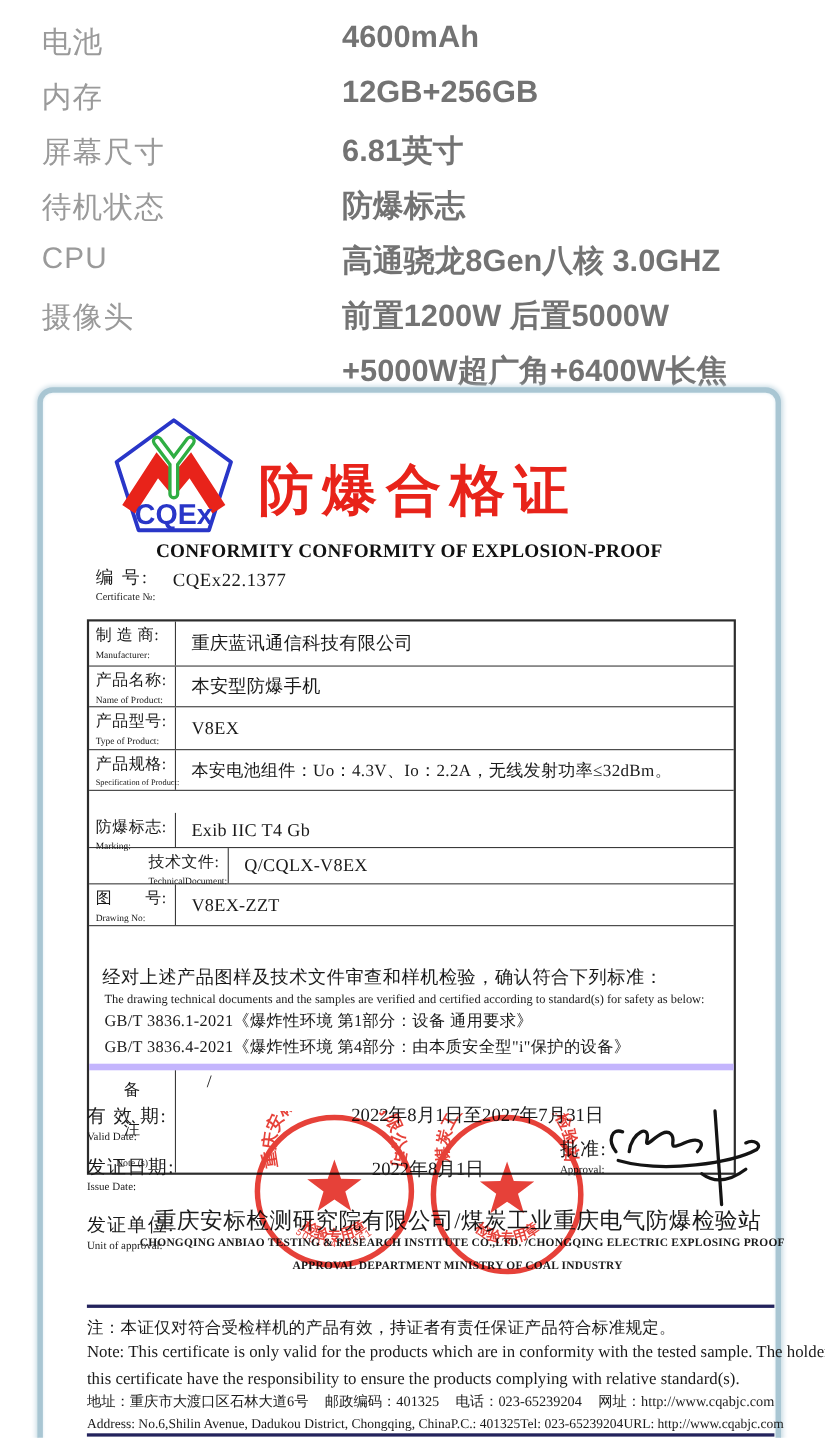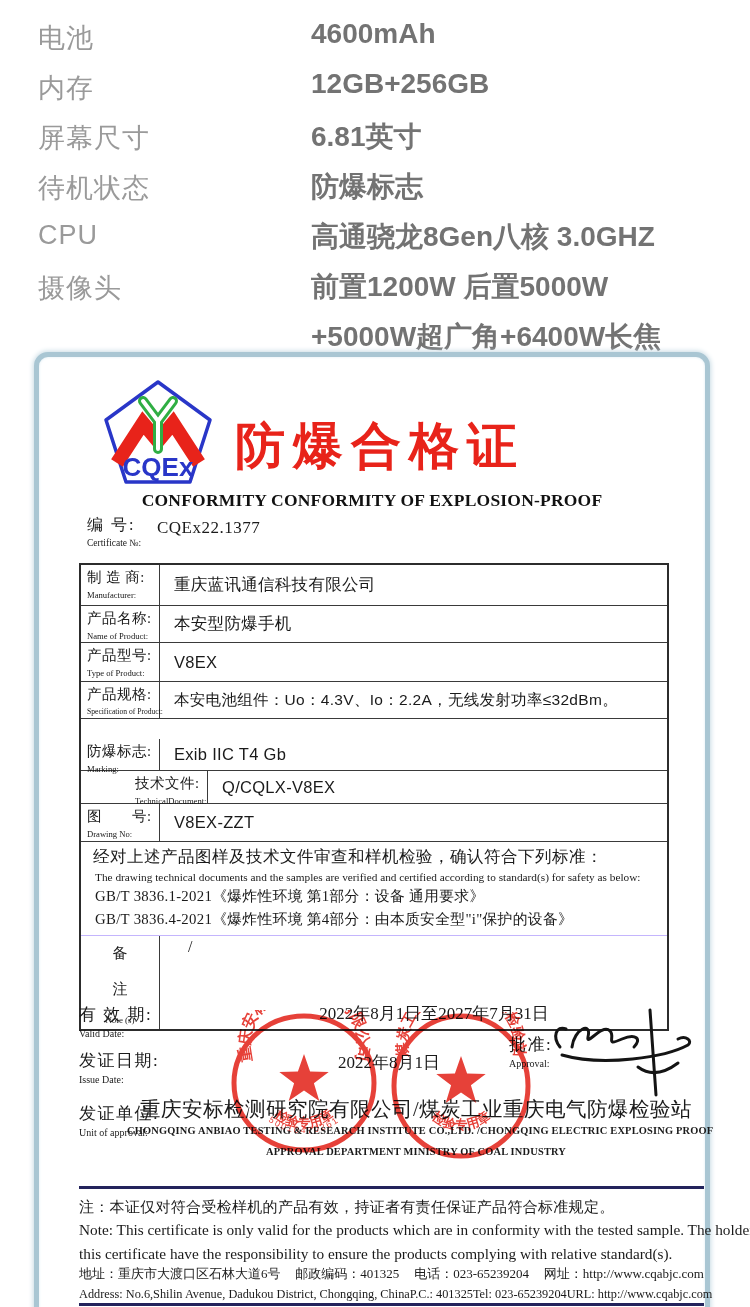--- a/index.html
+++ b/index.html
@@ -51,24 +51,24 @@
   .t-row{display:flex;border-bottom:1px solid #3a3a3a;}
   .t-row:last-child{border-bottom:none;}
   .t-label{
     width:79px;flex:0 0 79px;border-right:1px solid #3a3a3a;
     padding:3px 2px 2px 6px;box-sizing:border-box;
   }
   .t-label-cn{font-family:"Liberation Serif",serif;font-size:14.5px;letter-spacing:.5px;white-space:nowrap;}
   .t-label-en{font-family:"Liberation Serif",serif;font-size:8.6px;color:#151515;margin-top:3px;white-space:nowrap;}
   .t-value{
     flex:1;display:flex;align-items:center;
-    font-family:Liberation Sans, sans-serif;font-size:16.5px;
+    font-family:Liberation Serif, serif;font-size:16.5px;
     padding-left:14px;letter-spacing:.3px;
   }
-  .t-standards{border-bottom:1px solid #c4b5fd;padding:4px 8px 6px 12px;}
+  .t-standards{border-bottom:6px solid #c4b5fd;padding:4px 8px 6px 12px;margin-top:32px;}
   .std-cn{font-family:"Liberation Serif",serif;font-size:16.5px;letter-spacing:.5px;}
   .std-en{font-family:"Liberation Serif",serif;font-size:11.3px;margin:3px 0 2px 2px;}
   .std-item{font-family:"Liberation Serif",serif;font-size:14.8px;margin-top:4px;margin-left:2px;letter-spacing:.3px;}
   .t-note{display:flex;height:93px;}
   .t-note-label{
     width:79px;flex:0 0 79px;border-right:1px solid #3a3a3a;
     display:flex;flex-direction:column;align-items:center;justify-content:space-between;
     padding:8px 0 4px 0;box-sizing:border-box;
     font-family:"Liberation Serif",serif;
   }

